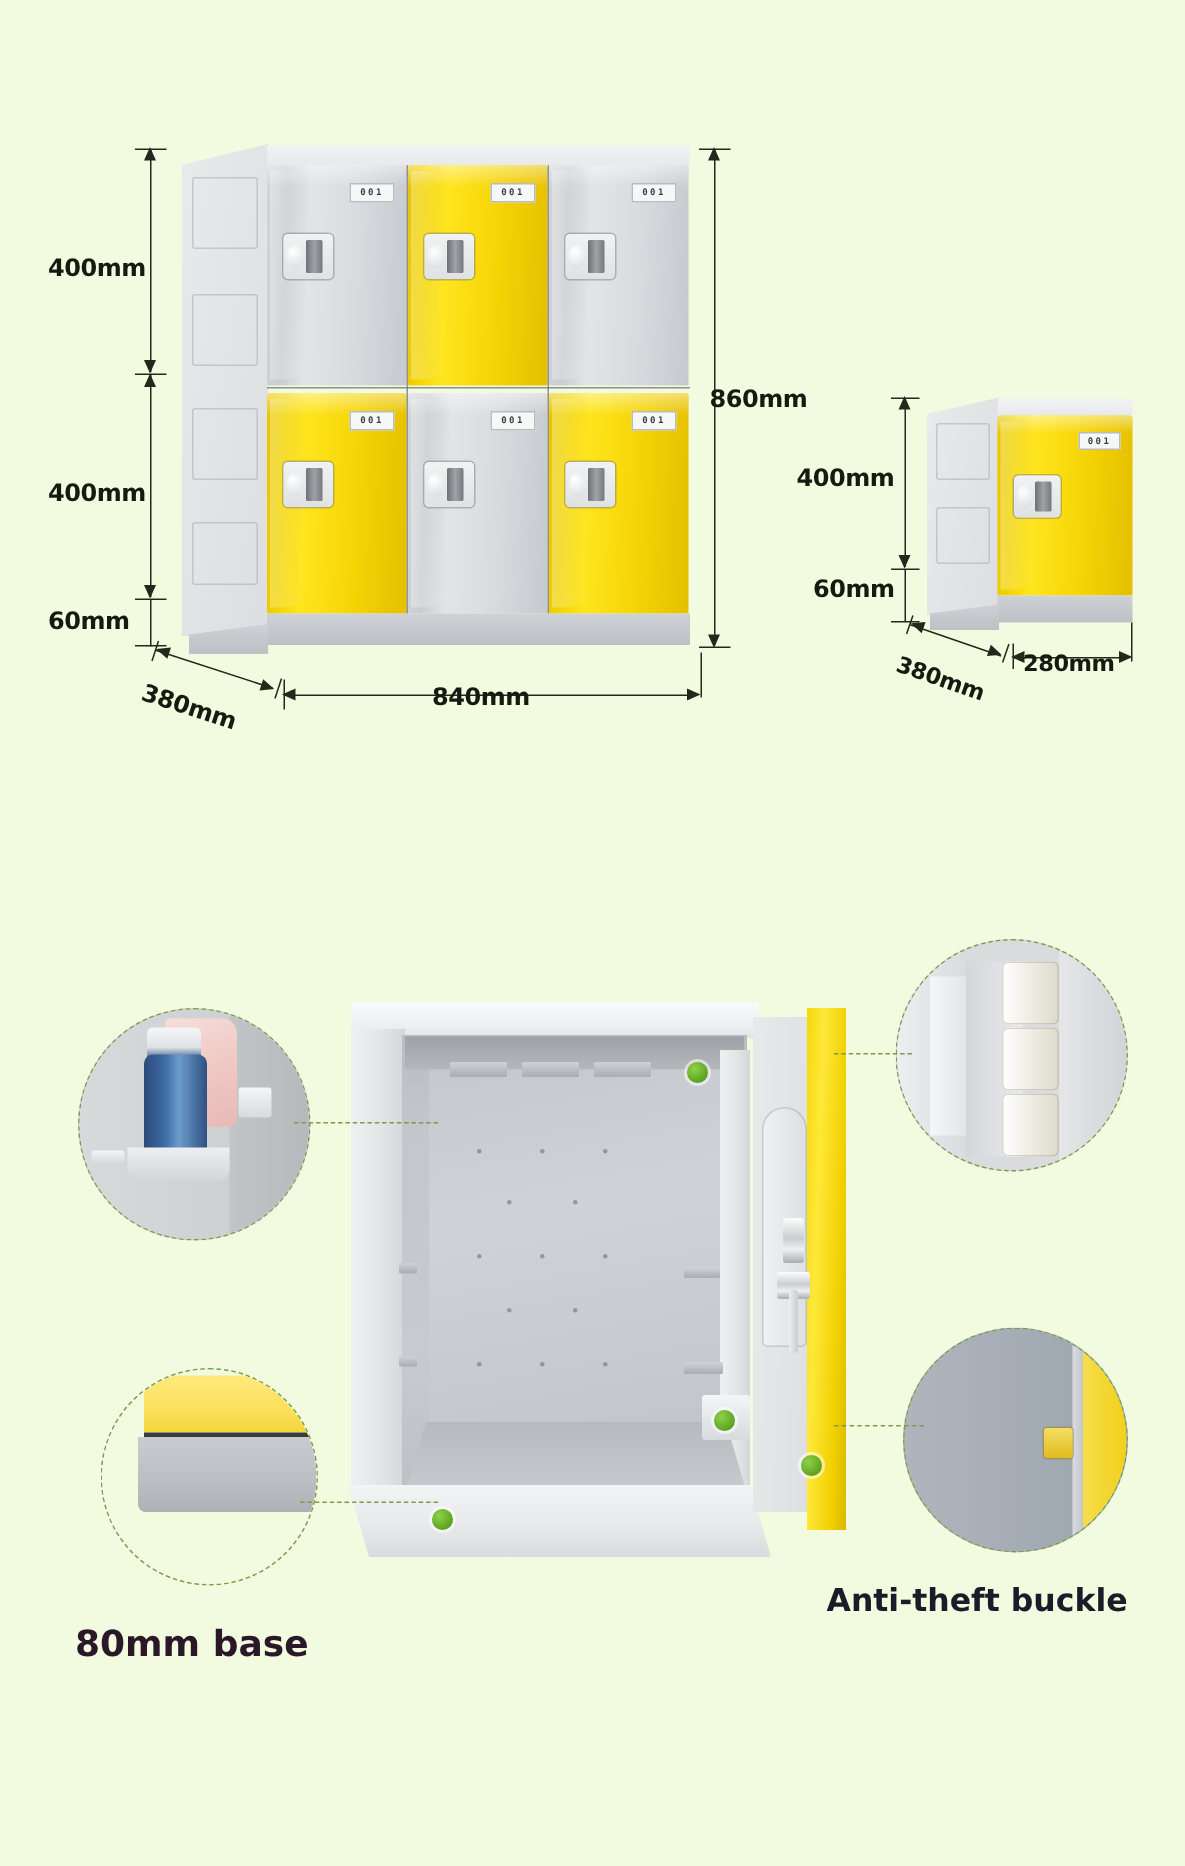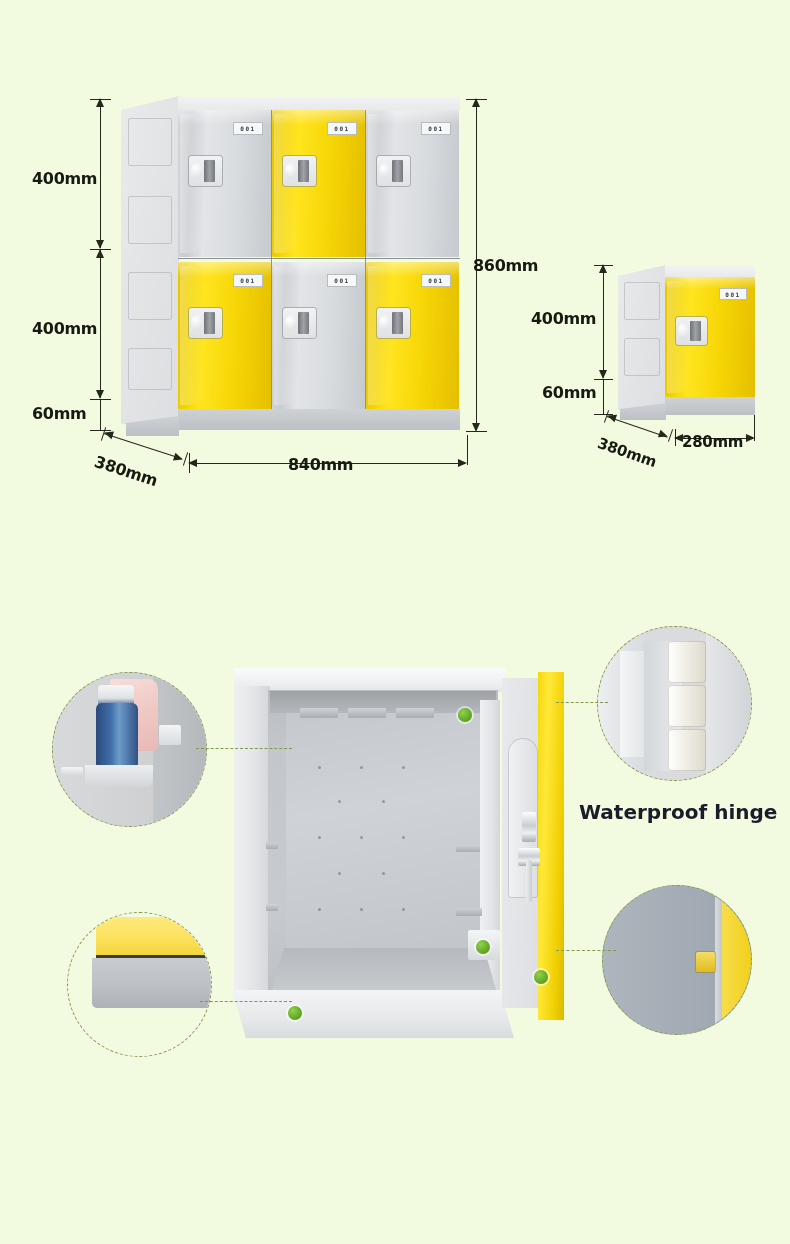--- a/index.html
+++ b/index.html
@@ -544,30 +544,31 @@
     <div class="hinge-plate" style="left:22px; top:24px; width:28px; height:106px; background:linear-gradient(90deg,#f4f6f7,#e0e3e5);"></div>
     <div class="hinge-dark" style="left:54px; top:32px; width:16px; height:38px;"></div>
     <div class="hinge-dark" style="left:54px; top:78px; width:16px; height:38px;"></div>
     <div class="hinge-plate" style="left:46px; top:14px; width:38px; height:130px; background:linear-gradient(90deg,#d4d7da,#e8eaec);"></div>
     <div class="hinge-roller" style="left:70px; top:14px; width:38px; height:42px;"></div>
     <div class="hinge-roller" style="left:70px; top:58px; width:38px; height:42px;"></div>
     <div class="hinge-roller" style="left:70px; top:102px; width:38px; height:42px;"></div>
     <div class="hinge-plate" style="left:108px; top:0; width:45px; height:153px; background:linear-gradient(90deg,#e4e6e8,#d2d5d8);"></div>
   </div>
   <div class="dash-line" style="left:556px; top:702px; width:52px;"></div>
-  <div class="callout-label" style="left:579px; top:800px; font-size:20px; color:#1B1B2A;">Waterproof hinge</div>
 
   <div class="feature-circle" style="left:67px; top:912px; width:143px; height:143px; background:#f2fadf;">
     <div class="base-yellow-cap" style="left:28px; top:4px; width:115px; height:38px;"></div>
     <div style="position:absolute; left:28px; top:42px; width:115px; height:3px; background:#3a3d40;"></div>
     <div class="base-grey-body" style="left:24px; top:45px; width:119px; height:50px;"></div>
   </div>
   <div class="dash-line" style="left:200px; top:1001px; width:92px;"></div>
+  <div class="callout-label" style="left:50px; top:1082px; font-size:24px; color:#2A1828;">80mm base</div>
 
   <div class="feature-circle" style="left:602px; top:885px; width:148px; height:148px; background:#a8b0b8;">
     <div class="buckle-grey" style="left:0; top:0; width:118px; height:148px;"></div>
     <div class="buckle-yellow" style="left:118px; top:0; width:30px; height:148px;"></div>
     <div style="position:absolute; left:112px; top:0; width:7px; height:148px; background:linear-gradient(90deg,#d9dde1,#c2c7cc);"></div>
     <div class="buckle-tab" style="left:93px; top:66px; width:19px; height:20px;"></div>
   </div>
   <div class="dash-line" style="left:556px; top:950px; width:60px;"></div>
+  <div class="callout-label" style="left:551px; top:1055px; font-size:21px; color:#1B1B2A;">Anti-theft buckle</div>
 
 </div>
 
 </body></html>

